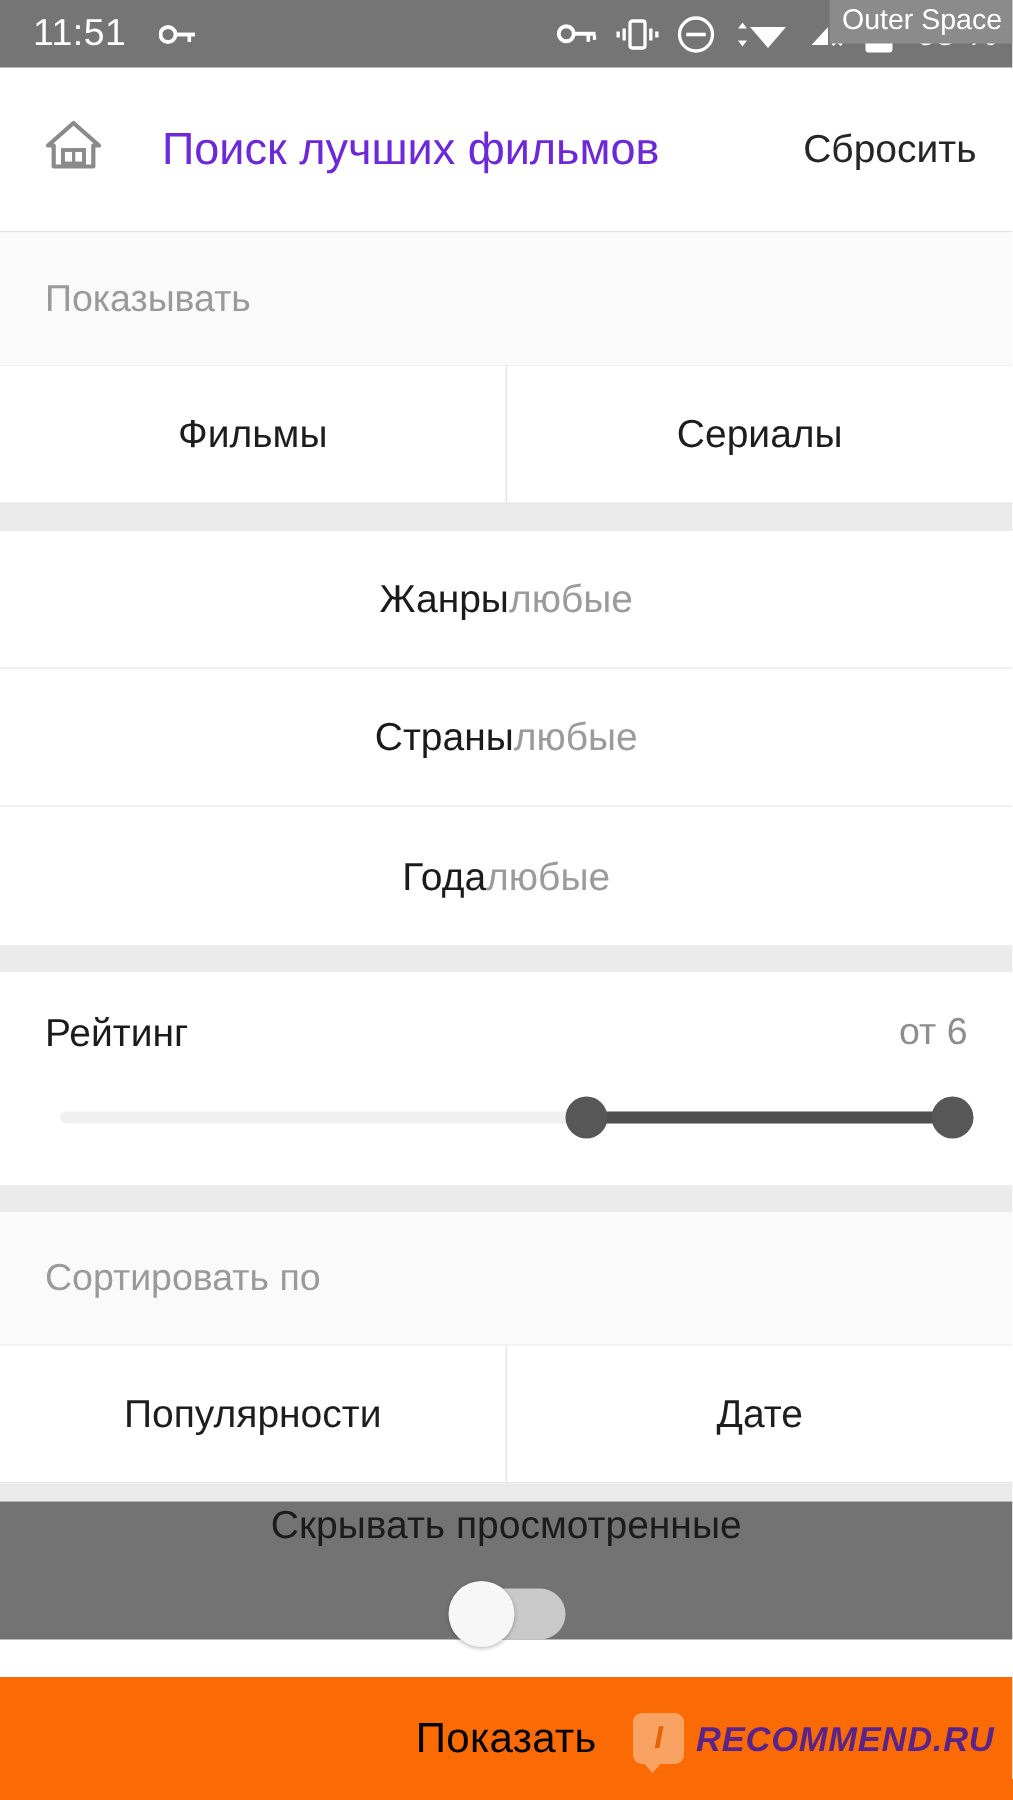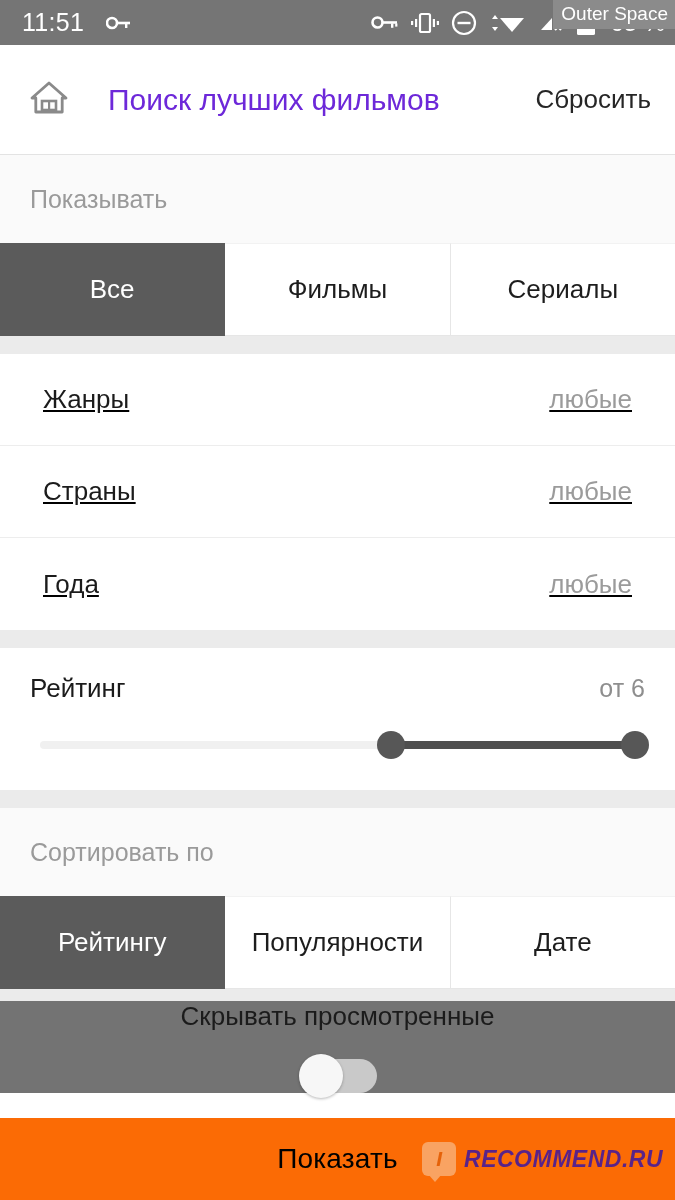--- a/index.html
+++ b/index.html
@@ -61,24 +61,23 @@
   }
   .seg-item:last-child{ border-right:none; }
   .seg-item.active{ background:#5b5b5b; color:#ffffff; border-color:#5b5b5b; }
 
   
   .band{ height:18px; background:#ebebeb; }
   .band.thin{ height:12px; }
 
   
   .row{
-    height:92px; display:flex; align-items:center; justify-content:space-between;
+    height:92px; display:flex; align-items:center; justify-content:center;
     padding:0 43px; background:#ffffff;
     border-bottom:1px solid #ededed;
-    text-decoration:underline;
   }
   .row:last-child{ border-bottom:none; }
   .row-label{ font-size:26px; color:#1b1b1b; }
   .row-value{ font-size:26px; color:#9b9b9b; }
 
   
   .rating-block{ background:#ffffff; padding:0 0 28px 0; }
   .rating-top{
     height:80px; display:flex; align-items:center; justify-content:space-between;
     padding:0 30px;
@@ -225,21 +224,20 @@
           <rect x="19" y="22" width="2.2" height="9" fill="#8a8a8a"></rect>
         </svg>
       </span>
     </div>
     <div class="appbar-title">Поиск лучших фильмов</div>
     <div class="reset-btn">Сбросить</div>
   </div>
 
   <div class="section-head">Показывать</div>
   <div class="segment">
-    <div class="seg-item active">Все</div>
     <div class="seg-item">Фильмы</div>
     <div class="seg-item">Сериалы</div>
   </div>
 
   <div class="band"></div>
 
   <div>
     <div class="row">
       <span class="row-label">Жанры</span>
       <span class="row-value">любые</span>
@@ -266,21 +264,20 @@
       <div class="slider-fill" id="sliderFill" style="left: 59%; width: 41%;"></div>
       <div class="slider-thumb" id="thumbMin" style="left: 59%;"></div>
       <div class="slider-thumb" id="thumbMax" style="left: 100%;"></div>
     </div>
   </div>
 
   <div class="band"></div>
 
   <div class="section-head">Сортировать по</div>
   <div class="segment">
-    <div class="seg-item active">Рейтингу</div>
     <div class="seg-item">Популярности</div>
     <div class="seg-item">Дате</div>
   </div>
 
   <div class="band thin"></div>
 
   <div class="toggle-row">
     <span class="toggle-label">Скрывать просмотренные</span>
     <span class="switch">
       <span class="switch-track"></span>

